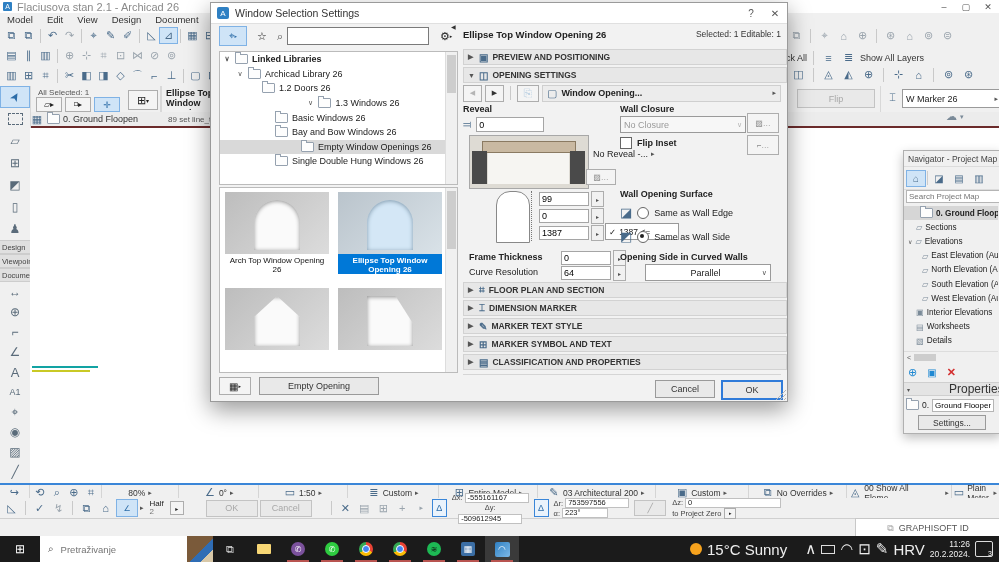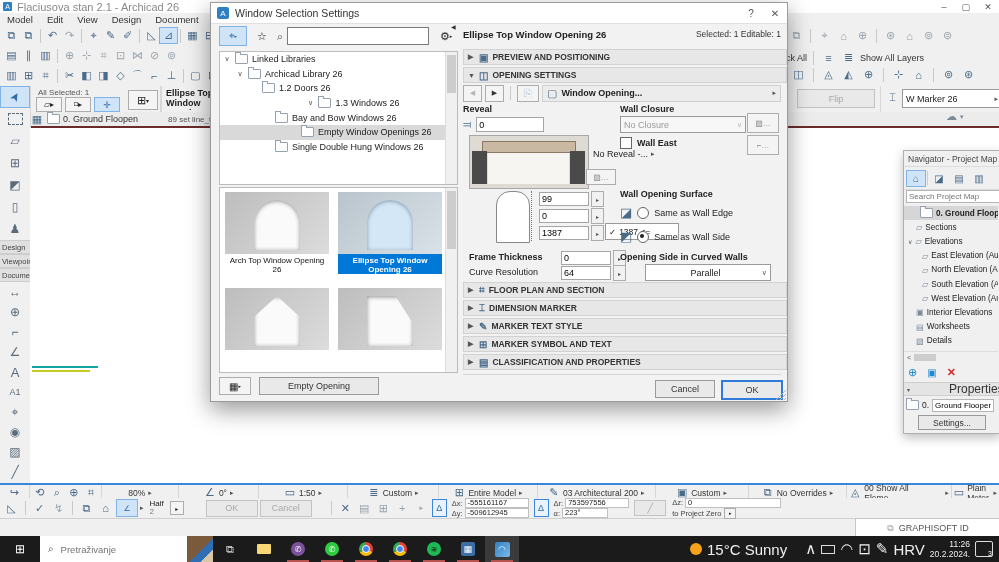--- a/index.html
+++ b/index.html
@@ -433,21 +433,21 @@
     <span class="ico gray">▤</span>
     <span class="ico gray">⊞</span>
     <span class="ico gray">+</span>
     <span class="ico gray" style="font-size:7px;">▸</span>
     <span class="dtile">Δ</span>
     <div style="padding:0 3px;">
       <div class="flex" style="gap:2px;">
           <span class="coordlab">Δx:</span>
           <span class="coordval">-555161167</span>
         </div>
-      <div class="flex" style="gap:2px;">
+      <div class="flex" style="gap:2px;flex-direction:column;">
           <span class="coordlab">Δy:</span>
           <span class="coordval">-509612945</span>
         </div>
     </div>
     <span class="dtile">Δ</span>
     <div style="padding:0 3px;">
       <div class="flex" style="gap:2px;">
           <span class="coordlab">Δr:</span>
           <span class="coordval">753597556</span>
         </div>
@@ -552,38 +552,42 @@
       <span style="font-size:11px;color:#555;">⌕</span>
       <input style="width: 136px; height: 14px; border: 1px solid rgb(122, 122, 122); font-family: &quot;Liberation Sans&quot;, sans-serif; font-size: 9px;">
       <span class="sq" style="width:24px;height:18px;background:#f2f2f2;border-color:transparent;font-size:11px;">
           <span>⚙</span>
           <span style="font-size:5px;">▸</span>
         </span>
     </div>
     <span class="abs" style="left:240px;top:20px;font-size:6px;color:#333;">◀</span>
 
     <div class="abs treebox">
-      <div class="trow" style="padding-left:3px;font-weight:normal;">
+      <div class="trow" style="padding-left:3px;font-weight:bold;">
           <span class="chev">∨</span>
           <span class="fold"></span>
           <span>Linked Libraries</span>
         </div>
       <div class="trow" style="padding-left:16px;">
           <span class="chev">∨</span>
           <span class="fold"></span>
           <span>Archicad Library 26</span>
         </div>
       <div class="trow" style="padding-left:42px;">
           <span class="fold"></span>
           <span>1.2 Doors 26</span>
         </div>
       <div class="trow" style="padding-left:29px;justify-content:center;">
           <span class="chev">∨</span>
           <span class="fold"></span>
           <span>1.3 Windows 26</span>
+        </div>
+      <div class="trow" style="padding-left:55px;">
+          <span class="fold"></span>
+          <span>Basic Windows 26</span>
         </div>
       <div class="trow" style="padding-left:55px;">
           <span class="fold"></span>
           <span>Bay and Bow Windows 26</span>
         </div>
       <div class="trow sel" style="padding-left:81px;">
           <span class="fold"></span>
           <span>Empty Window Openings 26</span>
         </div>
       <div class="trow" style="padding-left:55px;">
@@ -679,21 +683,21 @@
     <span class="abs sq" style="left:375px;top:166px;width:28px;height:14px;font-size:8px;color:#8a8a8a;">▨…</span>
 
     <span class="abs blab" style="left:409px;top:101px;">Wall Closure</span>
     <div class="abs combo" style="left:409px;top:113px;width:118px;height:15px;color:#9a9a9a;background:#f7f7f7;">
       <span>No Closure</span>
         <span style="font-size:7px;color:#b5b5b5;">∨</span>
     </div>
     <span class="abs sq" style="left:536px;top:110px;width:30px;height:18px;font-size:8px;color:#8a8a8a;">▨…</span>
     <div class="abs flex" style="left:409px;top:134px;gap:5px;">
       <span class="chk"></span>
-      <span class="blab">Wall East</span>
+      <span class="blab">Flip Inset</span>
     </div>
     <span class="abs sq" style="left:536px;top:132px;width:30px;height:18px;font-size:8px;color:#8a8a8a;">⌐…</span>
 
     <div class="abs" style="left:285px;top:188px;width:32px;height:50px;border:1px solid #888;border-radius:14px 14px 0 0;background:#fff;"></div>
     <div class="abs" style="left:320px;top:188px;width:1px;height:50px;border-left:1px dotted #777;"></div>
     <div class="abs flex" style="left:328px;top:188px;gap:2px;">
         <input class="field" style="width: 44px; height: 12px; font-family: &quot;Liberation Sans&quot;, sans-serif;" value="99">
         <span class="spbtn">▸</span>
       </div>
     <div class="abs flex" style="left:328px;top:205px;gap:2px;">

